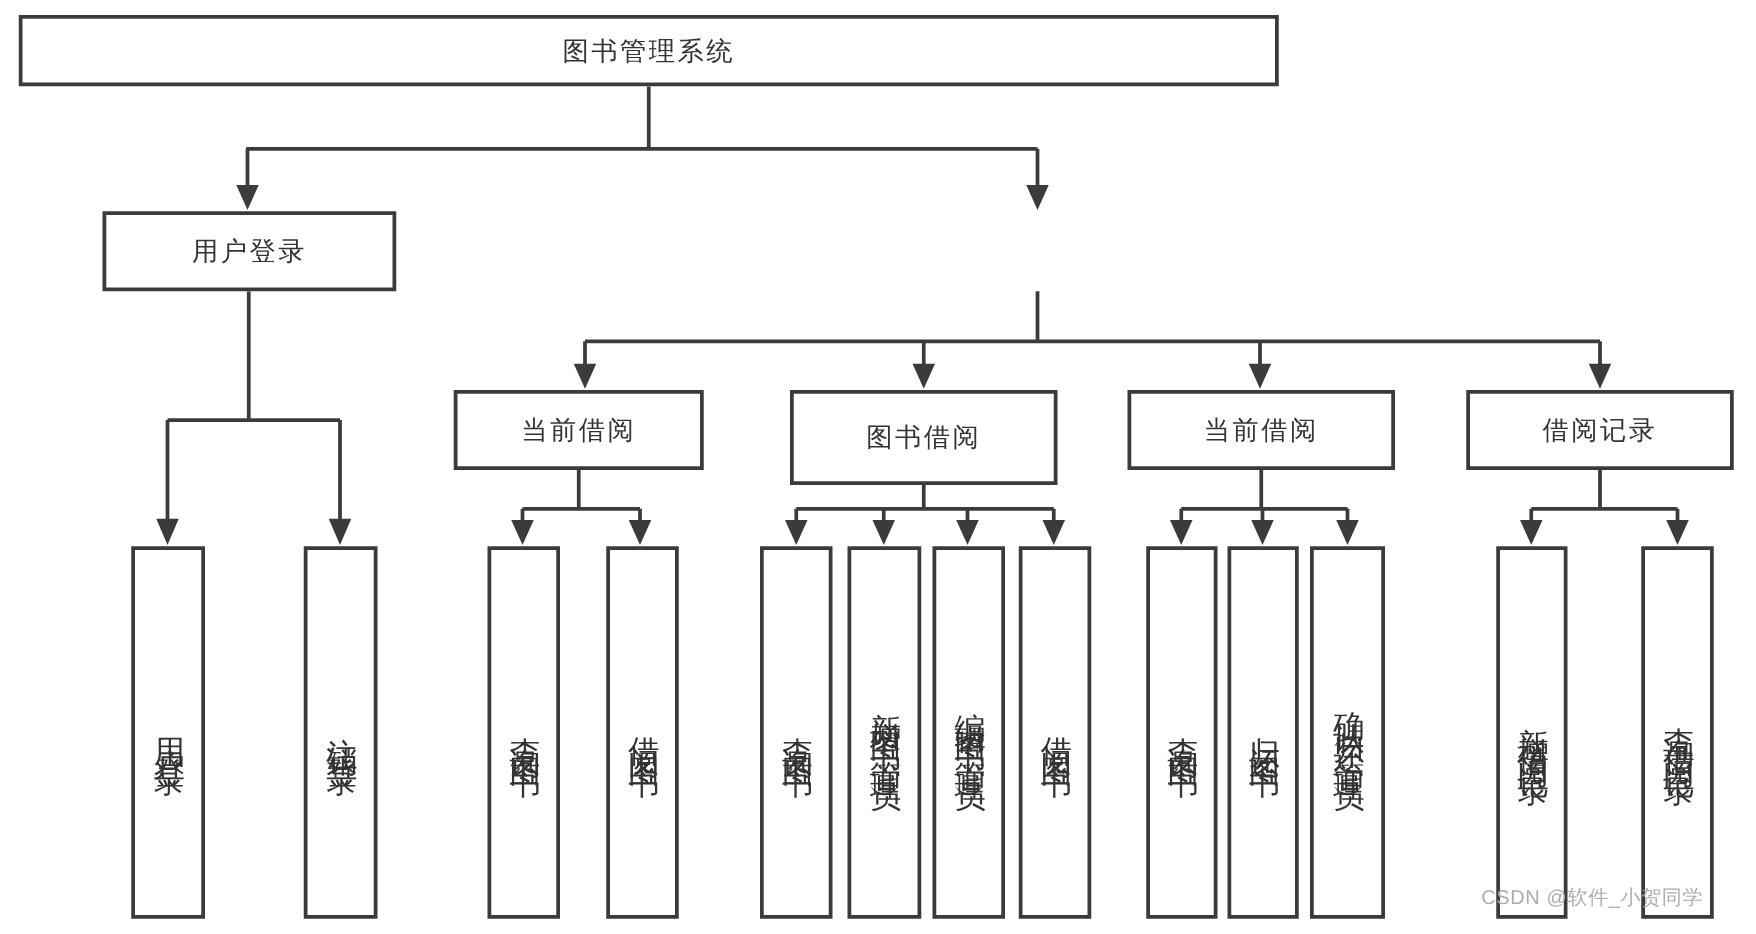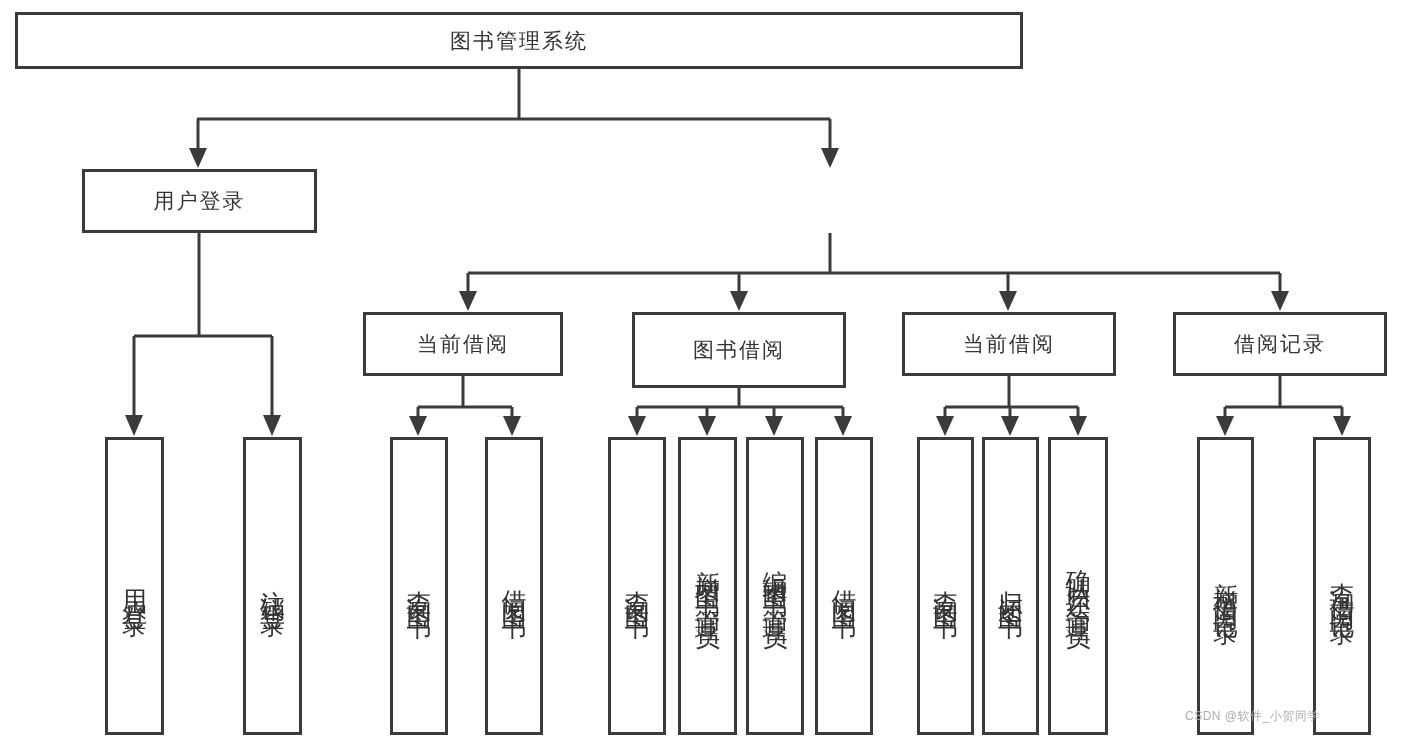--- a/index.html
+++ b/index.html
@@ -67,21 +67,21 @@
   #l-borrow-book-b   { left: 815px;  top: 437px; width: 58px;   height: 298px; }
   #l-query-book-c    { left: 917px;  top: 437px; width: 57px;   height: 298px; }
   #l-return-book     { left: 982px;  top: 437px; width: 57px;   height: 298px; }
   #l-confirm-return  { left: 1048px; top: 437px; width: 60px;   height: 298px; }
   #l-add-record      { left: 1197px; top: 437px; width: 57px;   height: 298px; }
   #l-query-record    { left: 1313px; top: 437px; width: 58px;   height: 298px; }
   .watermark {
     position: absolute;
     left: 1185px;
     top: 708px;
-    font-size: 12px;
+    font-size: 16px;
     letter-spacing: 0.5px;
     color: rgba(168,168,168,0.95);
     white-space: nowrap;
     z-index: 10;
   }
 </style>
 </head>
 <body>
 
 <div class="canvas">

